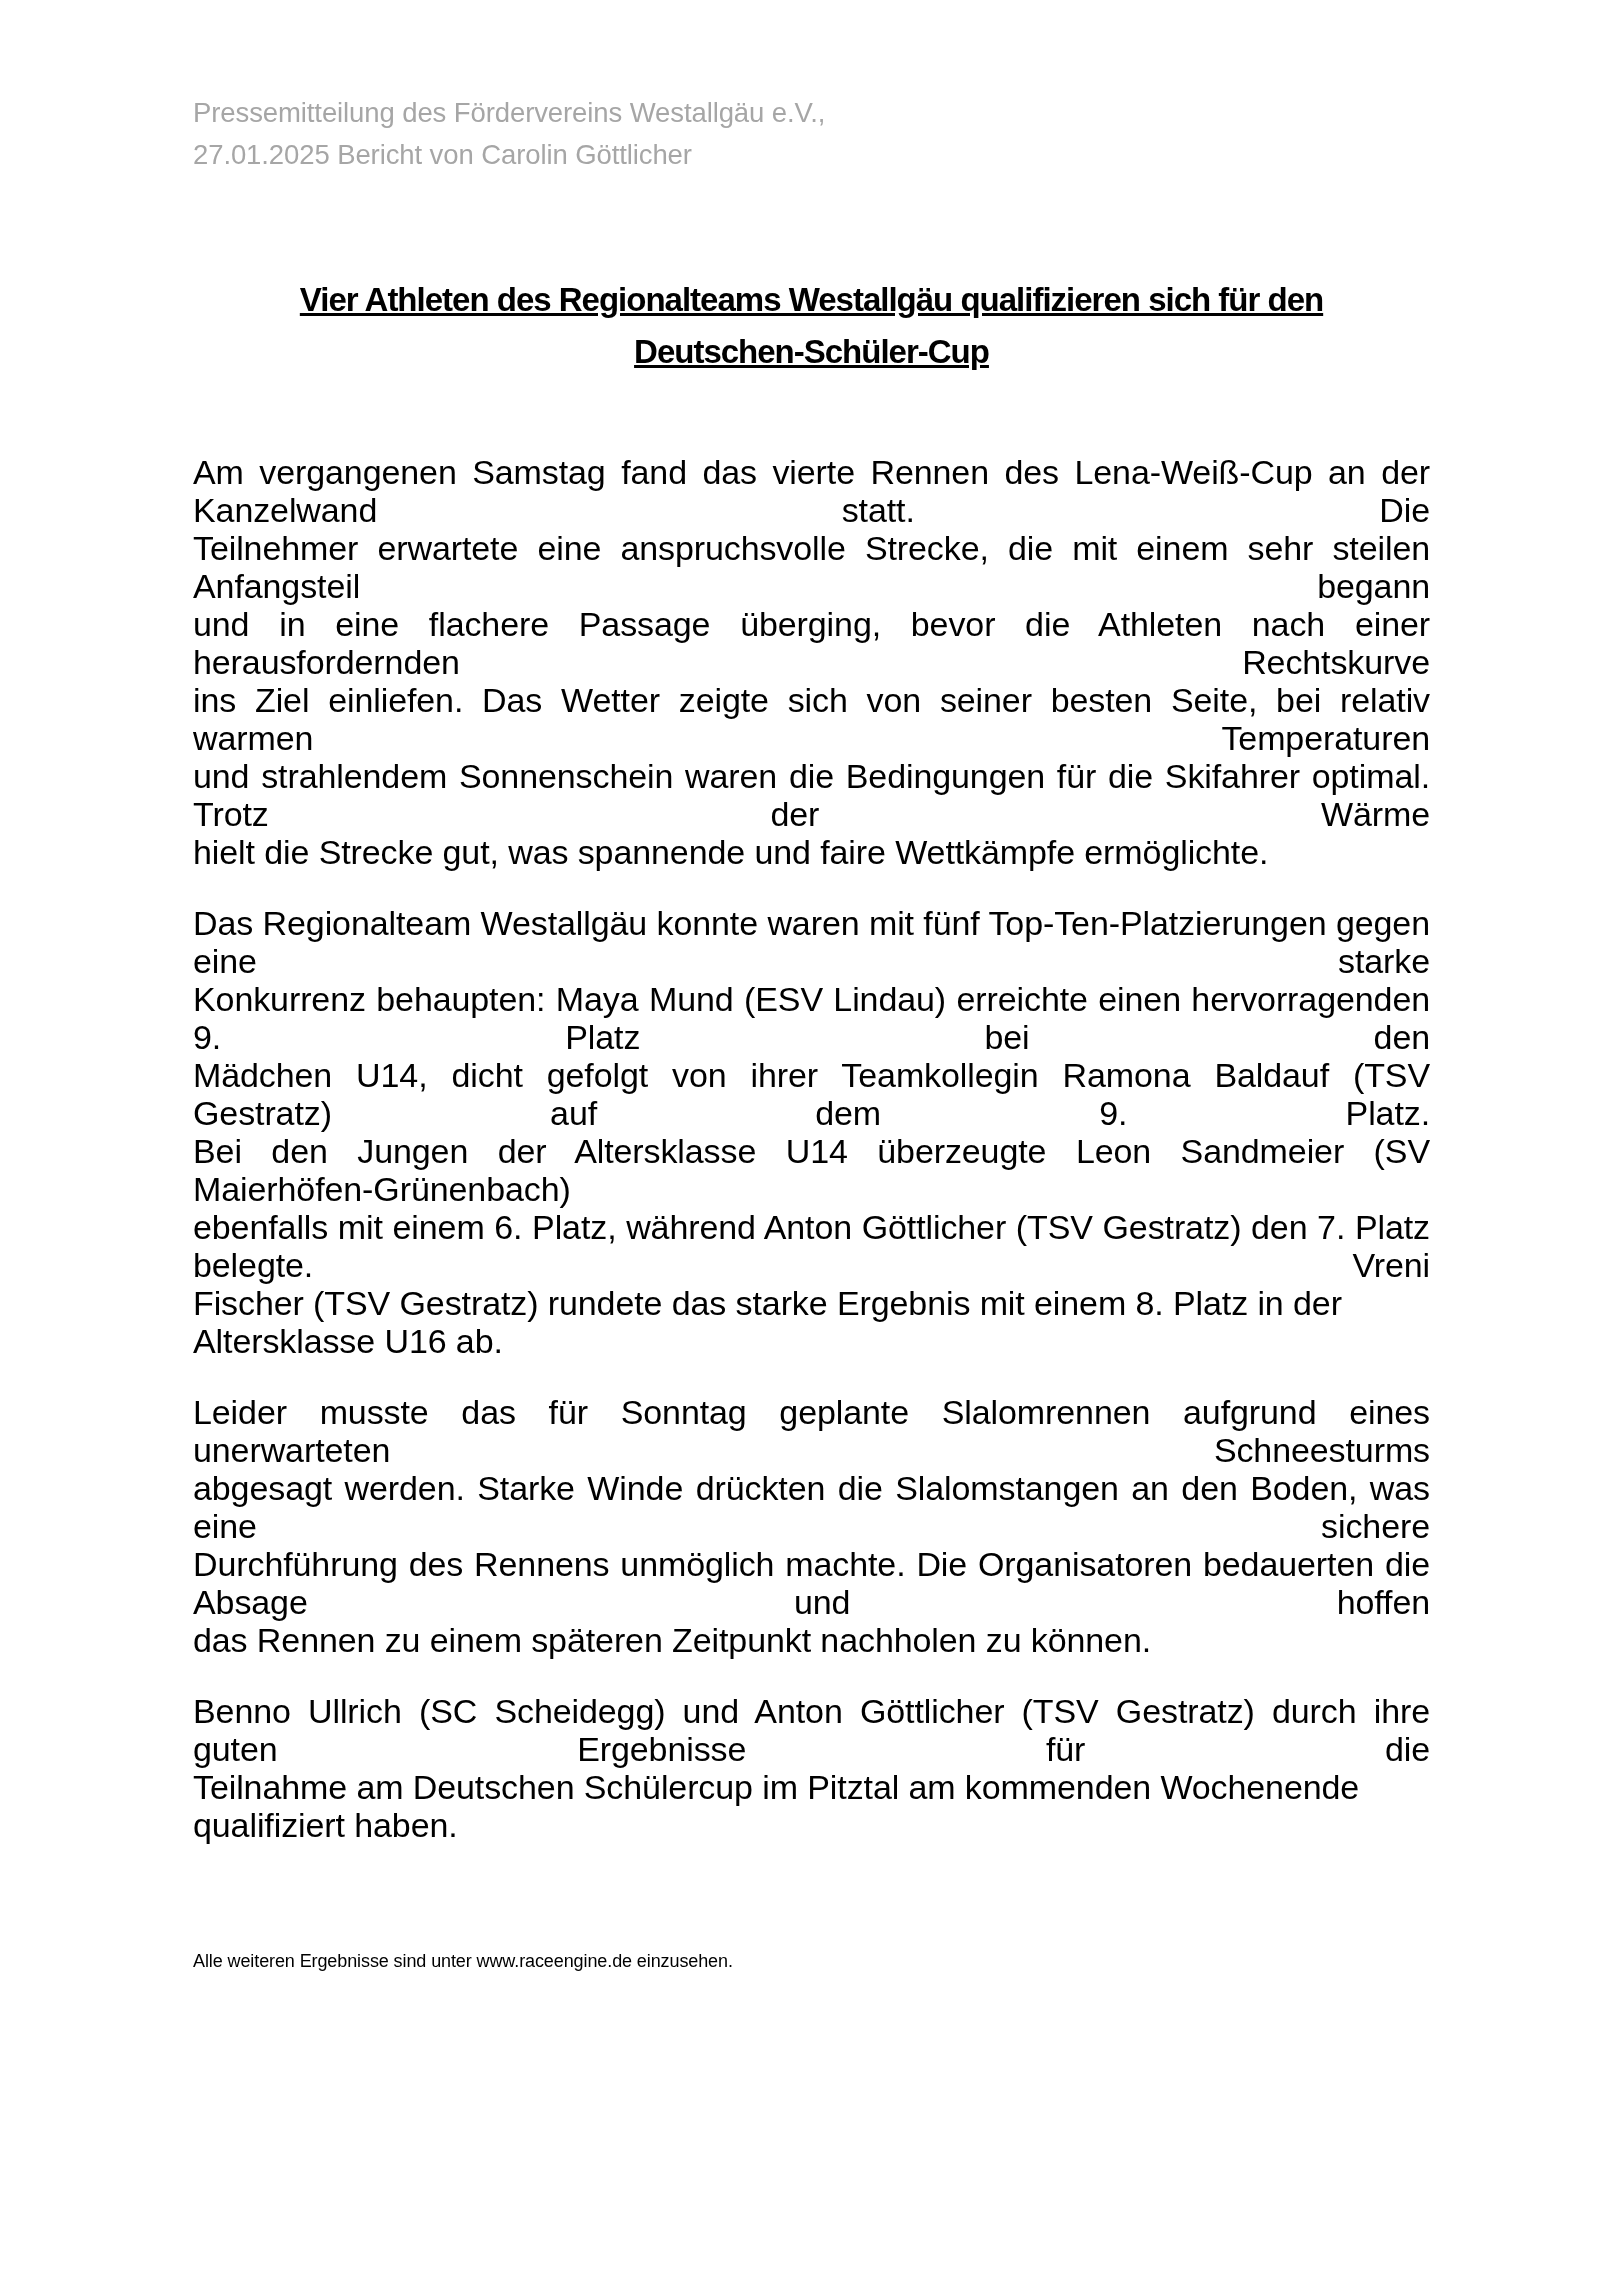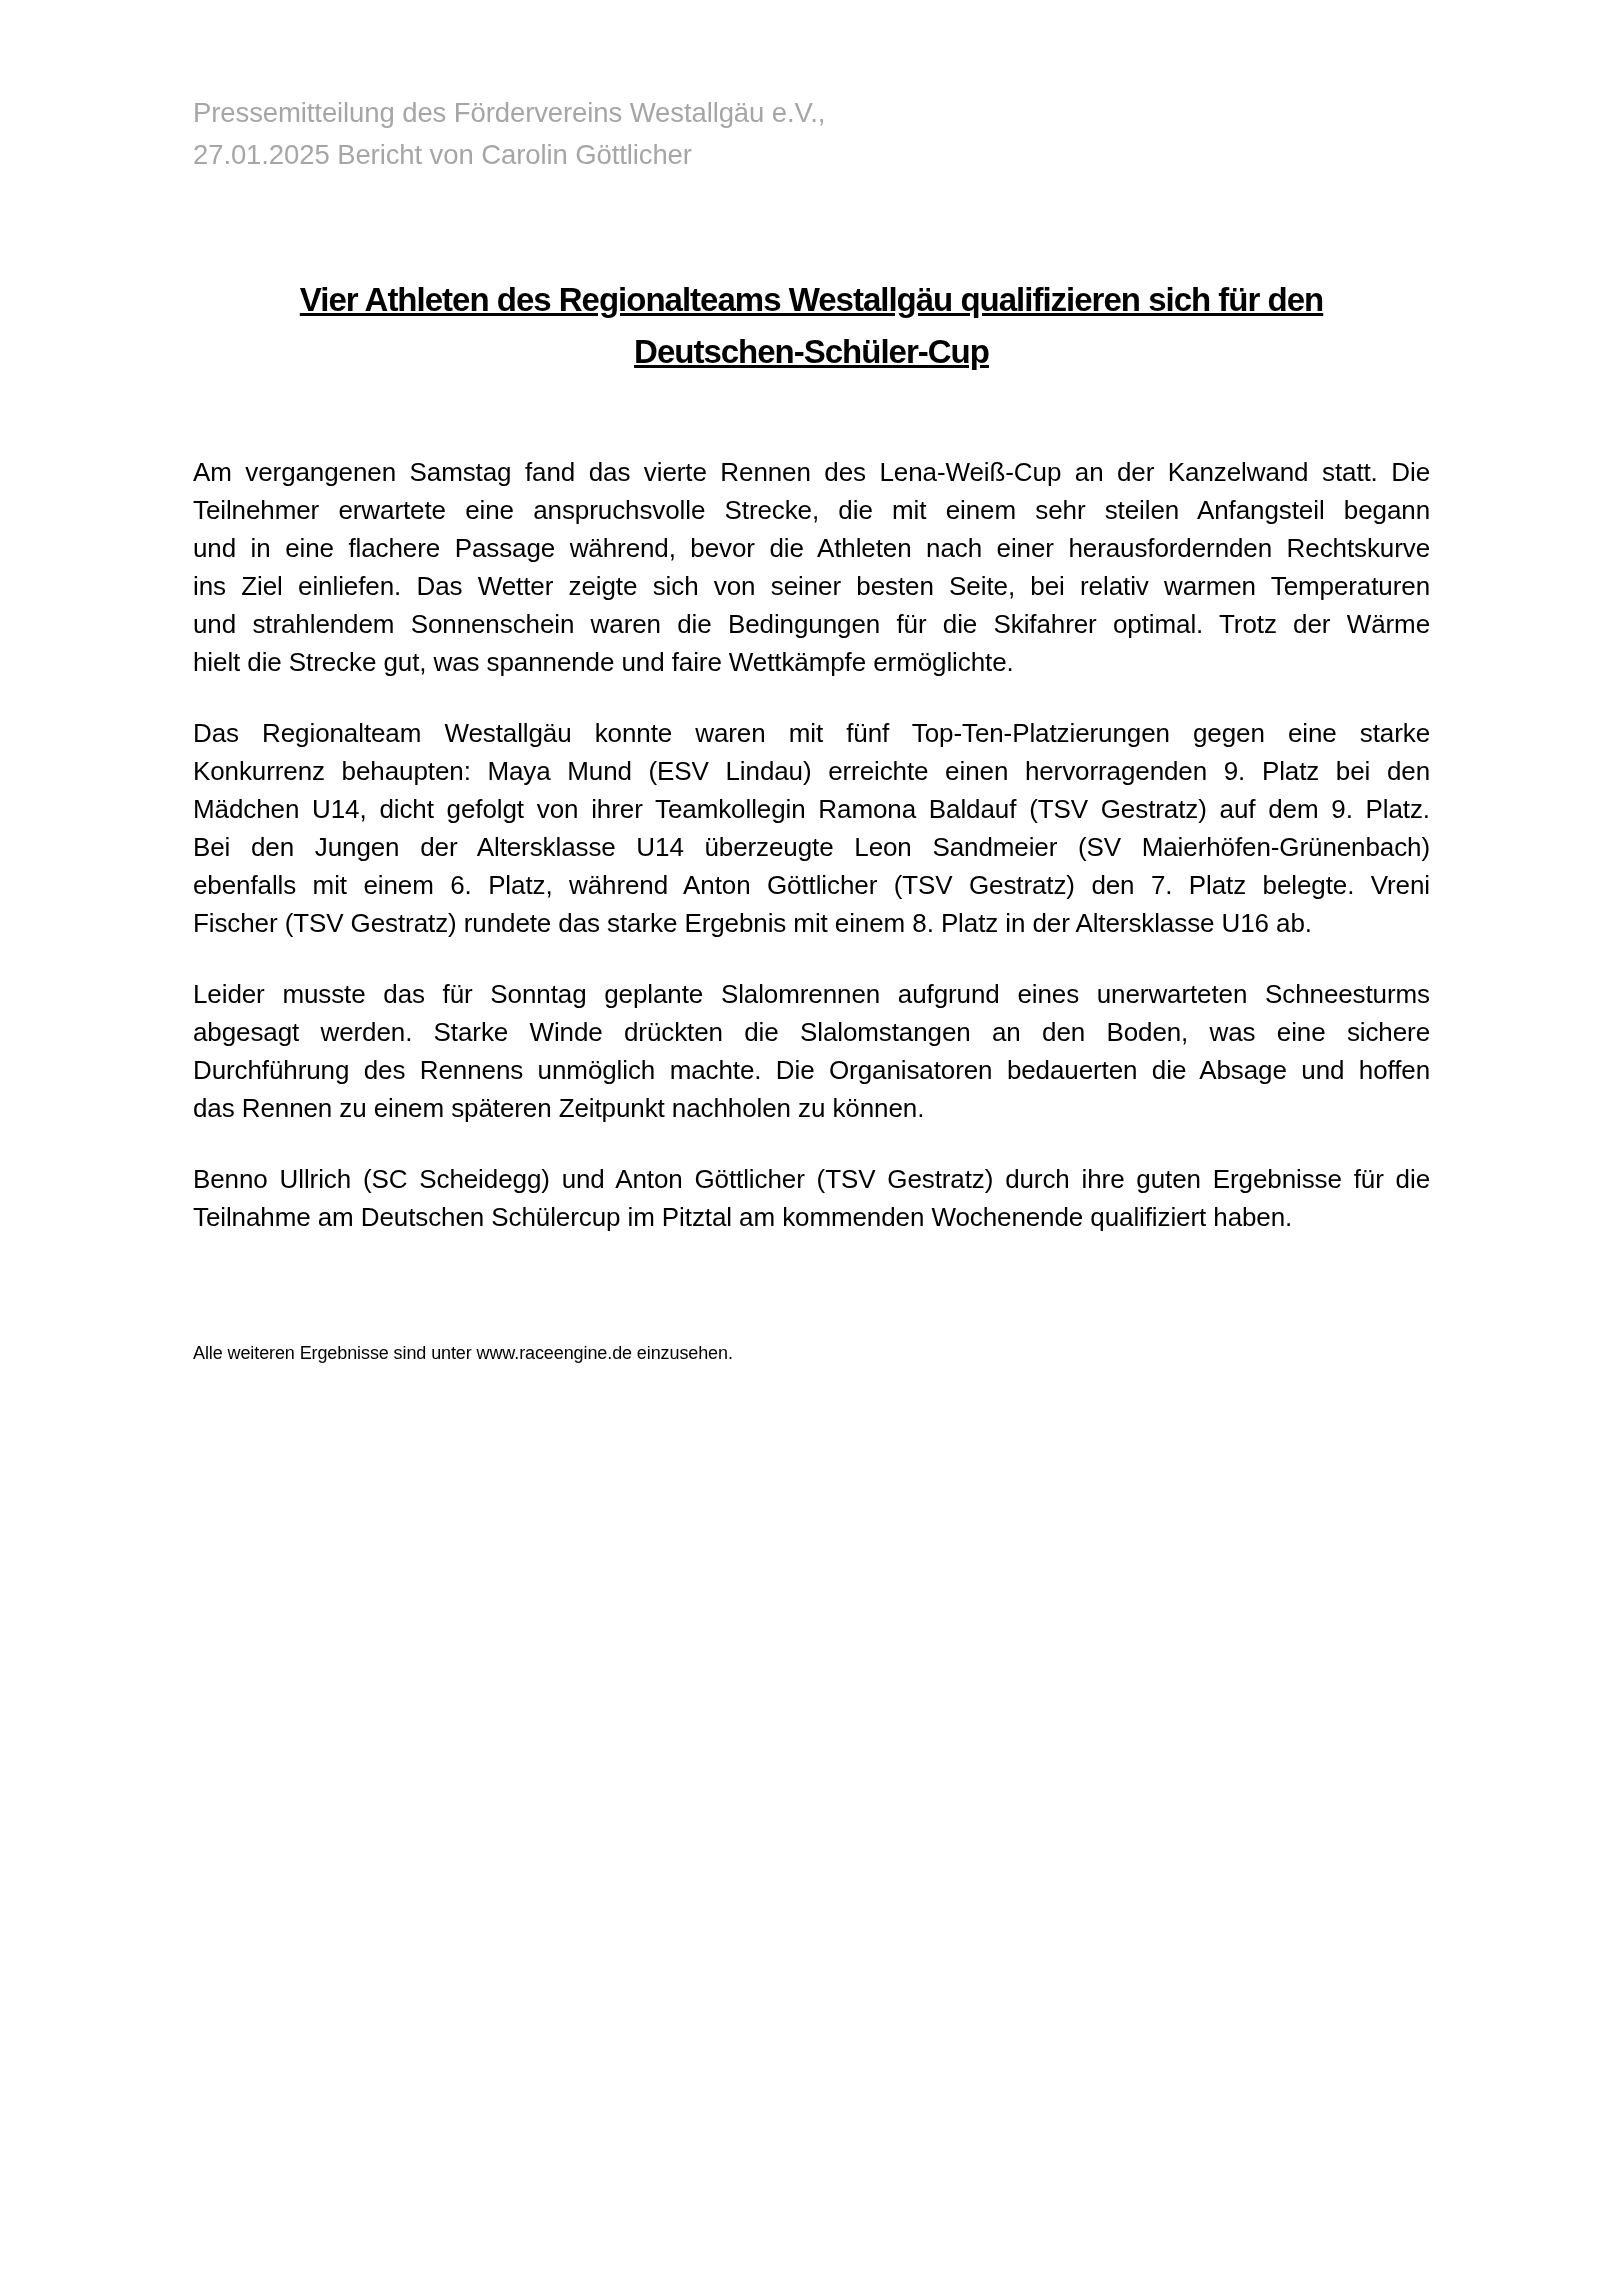--- a/index.html
+++ b/index.html
@@ -35,21 +35,21 @@
     text-decoration: underline;
   }
   .doc-title .tline {
     text-align: center;
     white-space: nowrap;
   }
   .doc-body {
     margin-top: 75px;
   }
   .para {
-    font-size: 26px;
+    font-size: 34px;
     line-height: 38px;
     letter-spacing: -0.1px;
     margin: 0 0 33px 0;
   }
   .para .tline {
     text-align: justify;
     text-align-last: justify;
   }
   .para .tline.tline-end {
     text-align: left;
@@ -75,21 +75,21 @@
 
   <div class="doc-title">
       <div class="tline">Vier Athleten des Regionalteams Westallgäu qualifizieren sich für den</div>
       <div class="tline tline-end">Deutschen-Schüler-Cup</div>
     </div>
 
   <div class="doc-body">
     <div class="para">
         <div class="tline">Am vergangenen Samstag fand das vierte Rennen des Lena-Weiß-Cup an der Kanzelwand statt. Die</div>
         <div class="tline">Teilnehmer erwartete eine anspruchsvolle Strecke, die mit einem sehr steilen Anfangsteil begann</div>
-        <div class="tline">und in eine flachere Passage während, bevor die Athleten nach einer herausfordernden Rechtskurve</div>
+        <div class="tline">und in eine flachere Passage überging, bevor die Athleten nach einer herausfordernden Rechtskurve</div>
         <div class="tline">ins Ziel einliefen. Das Wetter zeigte sich von seiner besten Seite, bei relativ warmen Temperaturen</div>
         <div class="tline">und strahlendem Sonnenschein waren die Bedingungen für die Skifahrer optimal. Trotz der Wärme</div>
         <div class="tline tline-end">hielt die Strecke gut, was spannende und faire Wettkämpfe ermöglichte.</div>
       </div>
     <div class="para">
         <div class="tline">Das Regionalteam Westallgäu konnte waren mit fünf Top-Ten-Platzierungen gegen eine starke</div>
         <div class="tline">Konkurrenz behaupten: Maya Mund (ESV Lindau) erreichte einen hervorragenden 9. Platz bei den</div>
         <div class="tline">Mädchen U14, dicht gefolgt von ihrer Teamkollegin Ramona Baldauf (TSV Gestratz) auf dem 9. Platz.</div>
         <div class="tline">Bei den Jungen der Altersklasse U14 überzeugte Leon Sandmeier (SV Maierhöfen-Grünenbach)</div>
         <div class="tline">ebenfalls mit einem 6. Platz, während Anton Göttlicher (TSV Gestratz) den 7. Platz belegte. Vreni</div>

